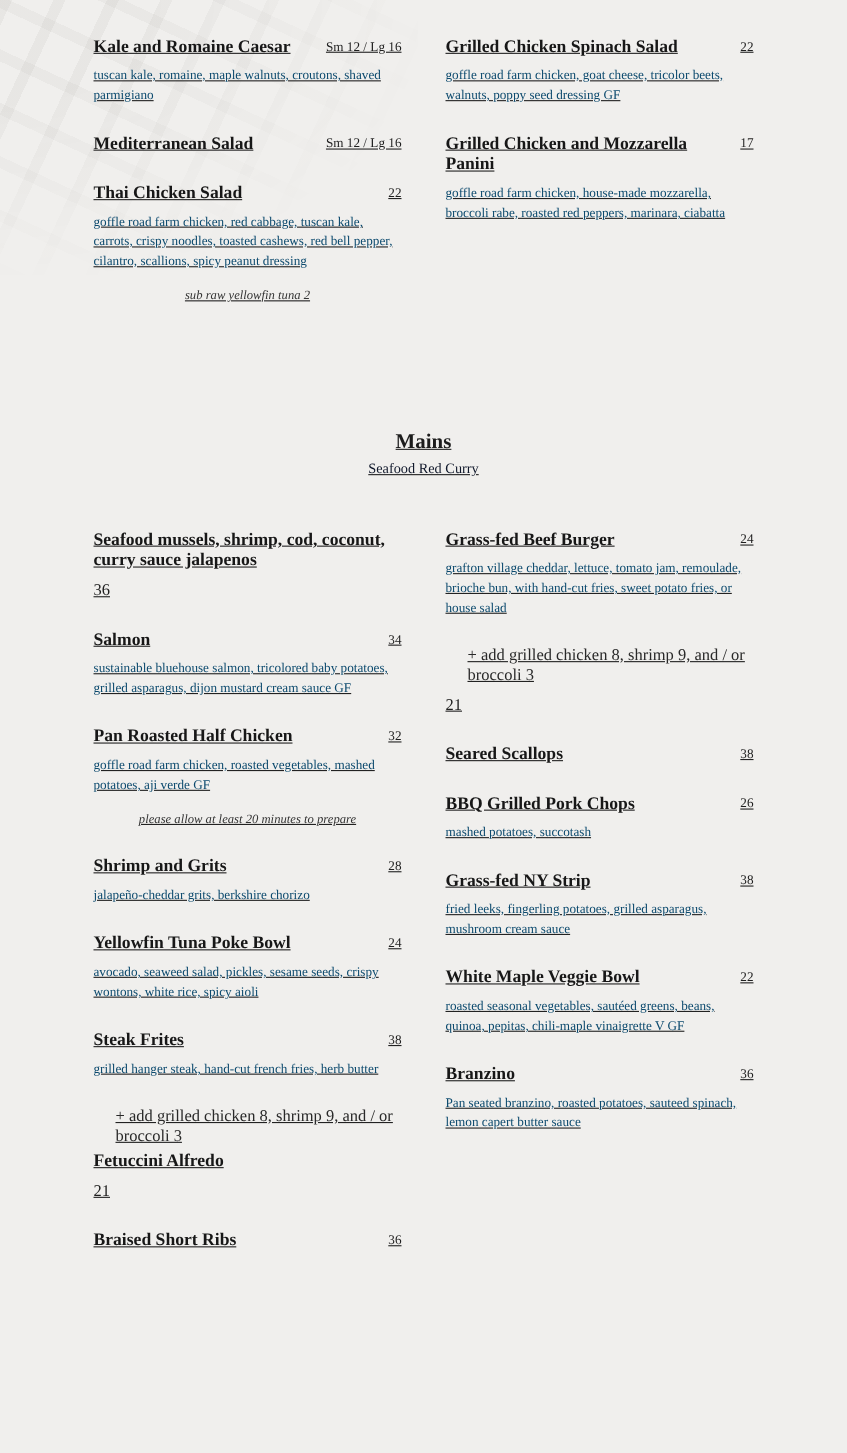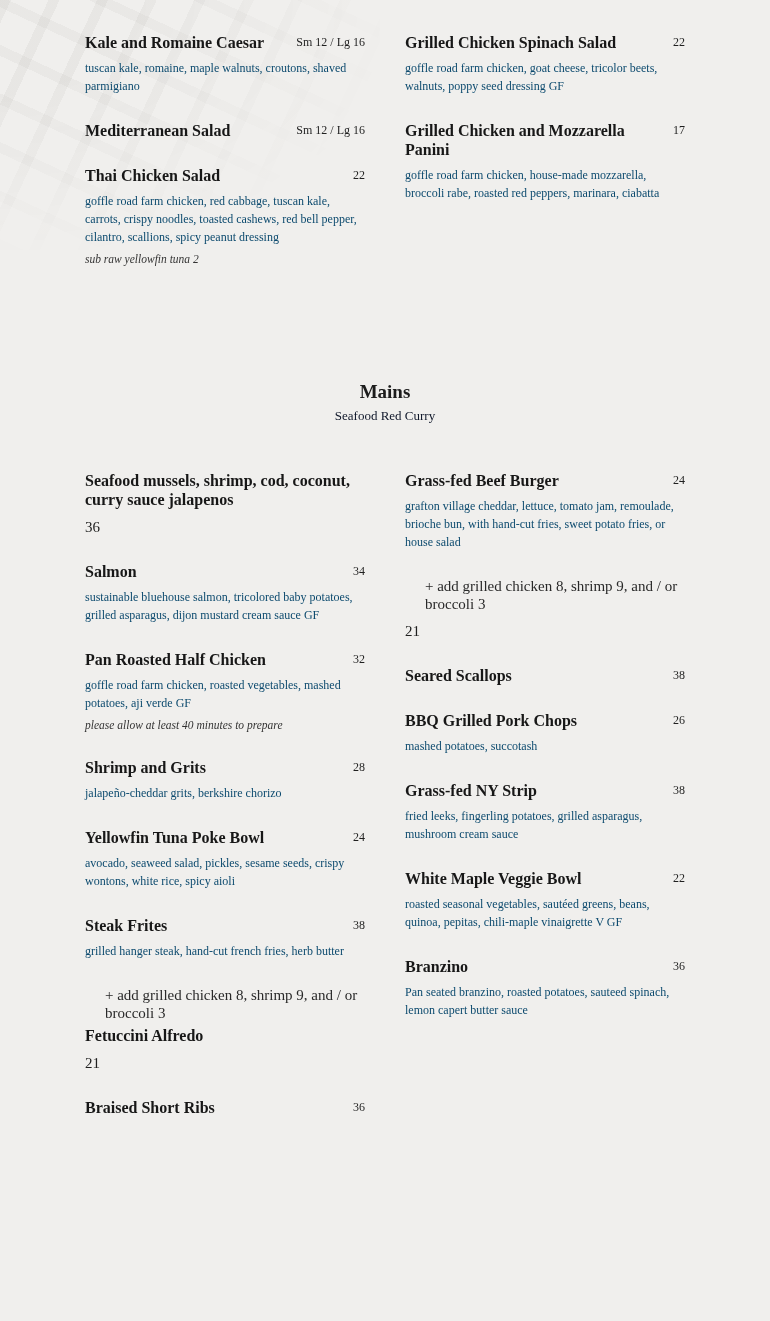--- a/index.html
+++ b/index.html
@@ -8,20 +8,21 @@
     background: #f0efed;
     font-family: "Liberation Serif", "DejaVu Serif", serif;
     color: #222;
   }
   .page {
     position: relative;
     width: 770px; height: 1219px;
     padding: 33px 85px 0 85px;
     box-sizing: border-box;
     overflow: hidden;
+    text-decoration: underline;
   }
   .texture {
     position: absolute; top: 0; left: 0;
     width: 380px; height: 250px;
     background:
       repeating-linear-gradient(115deg, rgba(60,55,45,0.045) 0 10px, transparent 10px 44px),
       repeating-linear-gradient(25deg, rgba(60,55,45,0.035) 0 10px, transparent 10px 44px);
     -webkit-mask-image: radial-gradient(ellipse at top left, #000 25%, transparent 75%);
     mask-image: radial-gradient(ellipse at top left, #000 25%, transparent 75%);
     pointer-events: none;
@@ -55,25 +56,26 @@
     color: #1f1f1f;
     white-space: nowrap;
   }
   .item-desc {
     margin-top: 7px;
     font-size: 12px;
     line-height: 18px;
     color: #0c4a6e;
   }
   .item-note {
-    margin-top: 6px;
+    margin-top: 16px;
     font-size: 11.5px;
     line-height: 14px;
     font-style: italic;
     color: #333;
+    text-align: center;
   }
   .addon {
     padding-left: 20px;
     margin-bottom: 4px;
     font-size: 15px;
     line-height: 18px;
     color: #292929;
   }
   .price-below {
     margin-top: 9px;
@@ -167,21 +169,21 @@
             <span class="item-price">34</span>
           </div>
           <div class="item-desc">sustainable bluehouse salmon, tricolored baby potatoes, grilled asparagus, dijon mustard cream sauce GF</div>
         </div>
         <div class="item">
           <div class="item-head">
             <span class="item-name">Pan Roasted Half Chicken</span>
             <span class="item-price">32</span>
           </div>
           <div class="item-desc">goffle road farm chicken, roasted vegetables, mashed potatoes, aji verde GF</div>
-          <div class="item-note">please allow at least 40 minutes to prepare</div>
+          <div class="item-note">please allow at least 20 minutes to prepare</div>
         </div>
         <div class="item">
           <div class="item-head">
             <span class="item-name">Shrimp and Grits</span>
             <span class="item-price">28</span>
           </div>
           <div class="item-desc">jalapeño-cheddar grits, berkshire chorizo</div>
         </div>
         <div class="item">
           <div class="item-head">

